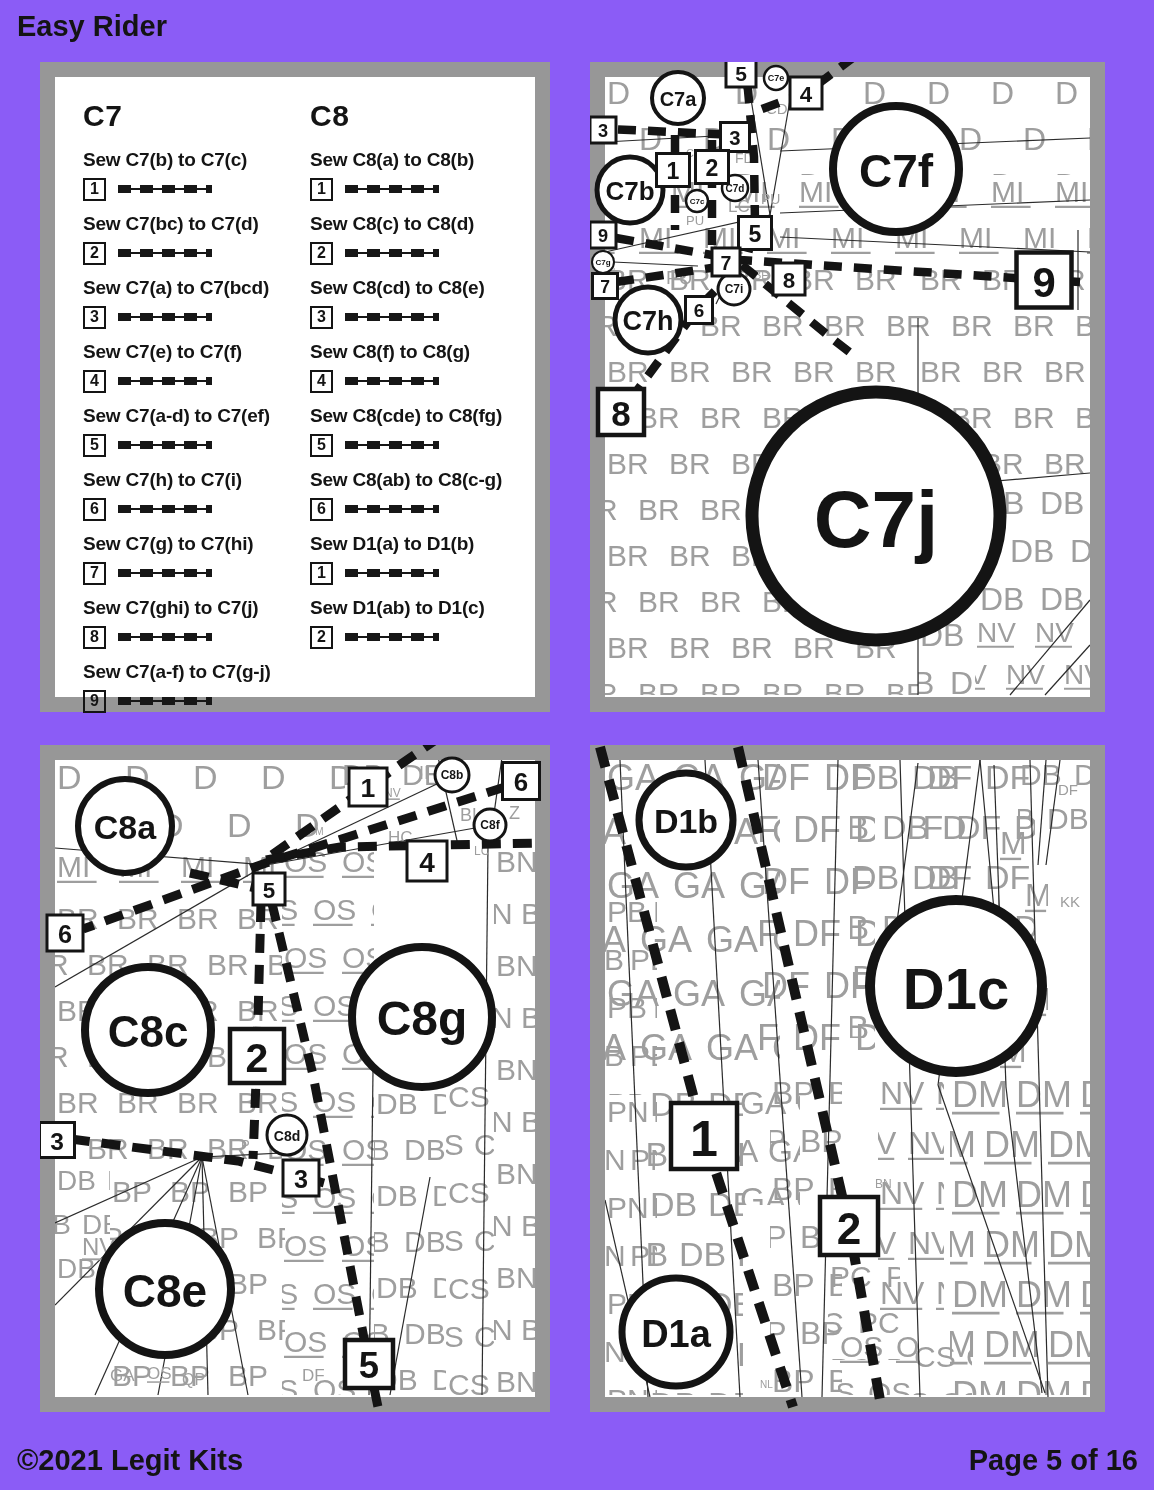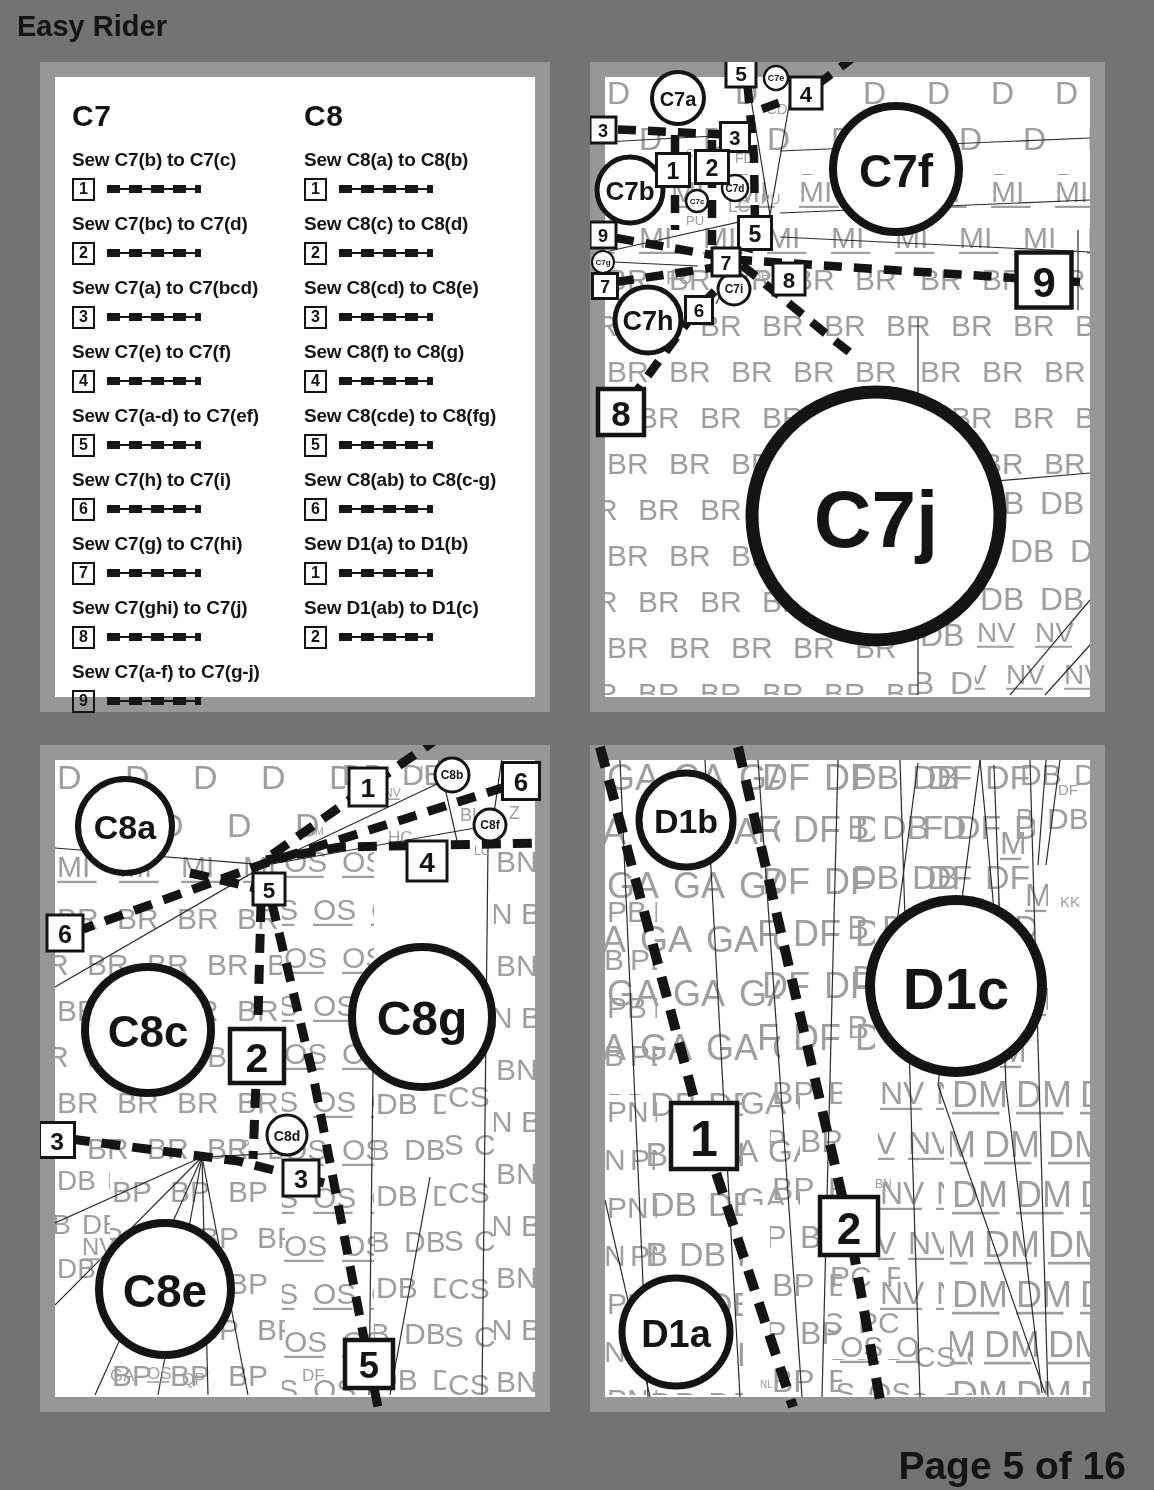--- a/index.html
+++ b/index.html
@@ -1,30 +1,30 @@
 <!DOCTYPE html>
 <html><head>
 <meta charset="utf-8">
 <style>
   html,body{margin:0;padding:0;background:#fff;}
-  .page{position:relative;width:1154px;height:1490px;background:#737373;overflow:hidden;
+  .page{position:relative;width:1154px;height:1490px;background:#8b5cf6;overflow:hidden;
         font-family:"Liberation Sans",sans-serif;color:#141414;}
   .hdr-title{position:absolute;left:17px;top:10px;font-size:29px;font-weight:bold;}
   .hdr-sub{position:absolute;right:28px;top:10px;font-size:29px;font-weight:bold;}
   .ftr-left{position:absolute;left:17px;top:1444px;font-size:29px;font-weight:bold;}
-  .ftr-right{position:absolute;right:28px;top:1444px;font-size:39px;font-weight:bold;}
+  .ftr-right{position:absolute;right:16px;top:1444px;font-size:29px;font-weight:bold;}
   .panel{position:absolute;background:#979797;}
   .panel .inner{position:absolute;left:15px;top:15px;right:15px;bottom:15px;background:#fff;overflow:visible;}
   .panel-instr{left:40px;top:62px;width:510px;height:650px;}
   .panel-c7{left:590px;top:62px;width:515px;height:650px;}
   .panel-c8{left:40px;top:745px;width:510px;height:667px;}
   .panel-d1{left:590px;top:745px;width:515px;height:667px;}
   svg.diagram{position:absolute;left:0;top:0;display:block;}
   
-  .cols{display:flex;padding:20px 0 0 17px;}
+  .cols{display:flex;padding:20px 0 0 28px;}
   .col0{width:232px;}
   .col1{width:230px;}
   .section-title{font-size:30px;font-weight:bold;margin:2px 0 16px 0;letter-spacing:0.5px;}
   .section + .section .section-title{margin-top:18px;}
   .step-label{font-size:19px;font-weight:bold;line-height:21px;letter-spacing:-0.2px;white-space:nowrap;}
   .step-row{display:flex;align-items:center;margin:7px 0 12px 0;height:24px;}
   .num-box{width:19px;height:19px;border:2.5px solid #141414;display:flex;align-items:center;
            justify-content:center;font-size:16px;font-weight:bold;margin-right:12px;flex:0 0 auto;}
   .dash-line{position:relative;width:94px;height:8px;flex:0 0 auto;
      background:repeating-linear-gradient(90deg,#171717 0 13px,transparent 13px 22px);}
@@ -608,14 +608,15 @@
         <text x="366" y="241" font-size="58" font-weight="bold" font-family="&quot;Liberation Sans&quot;, sans-serif" text-anchor="middle" dominant-baseline="central" dy="0.04em" fill="#141414">D1c</text>
         <circle cx="86" cy="587" r="54" fill="#ffffff" stroke="#141414" stroke-width="7"></circle>
         <text x="86" y="587" font-size="38" font-weight="bold" font-family="&quot;Liberation Sans&quot;, sans-serif" text-anchor="middle" dominant-baseline="central" dy="0.04em" fill="#141414">D1a</text>
         <rect x="81" y="358" width="66" height="66" fill="#ffffff" stroke="#141414" stroke-width="4.5"></rect>
         <text x="114" y="391" font-size="50.160000000000004" font-weight="bold" font-family="&quot;Liberation Sans&quot;, sans-serif" text-anchor="middle" dominant-baseline="central" dy="0.05em" fill="#141414">1</text>
         <rect x="230" y="452" width="58" height="58" fill="#ffffff" stroke="#141414" stroke-width="4.5"></rect>
         <text x="259" y="481" font-size="44.08" font-weight="bold" font-family="&quot;Liberation Sans&quot;, sans-serif" text-anchor="middle" dominant-baseline="central" dy="0.05em" fill="#141414">2</text>
       </svg>
     </div>
 
+  <div class="ftr-left">©2021 Legit Kits</div>
   <div class="ftr-right">Page 5 of 16</div>
 </div>
 
 </body></html>

